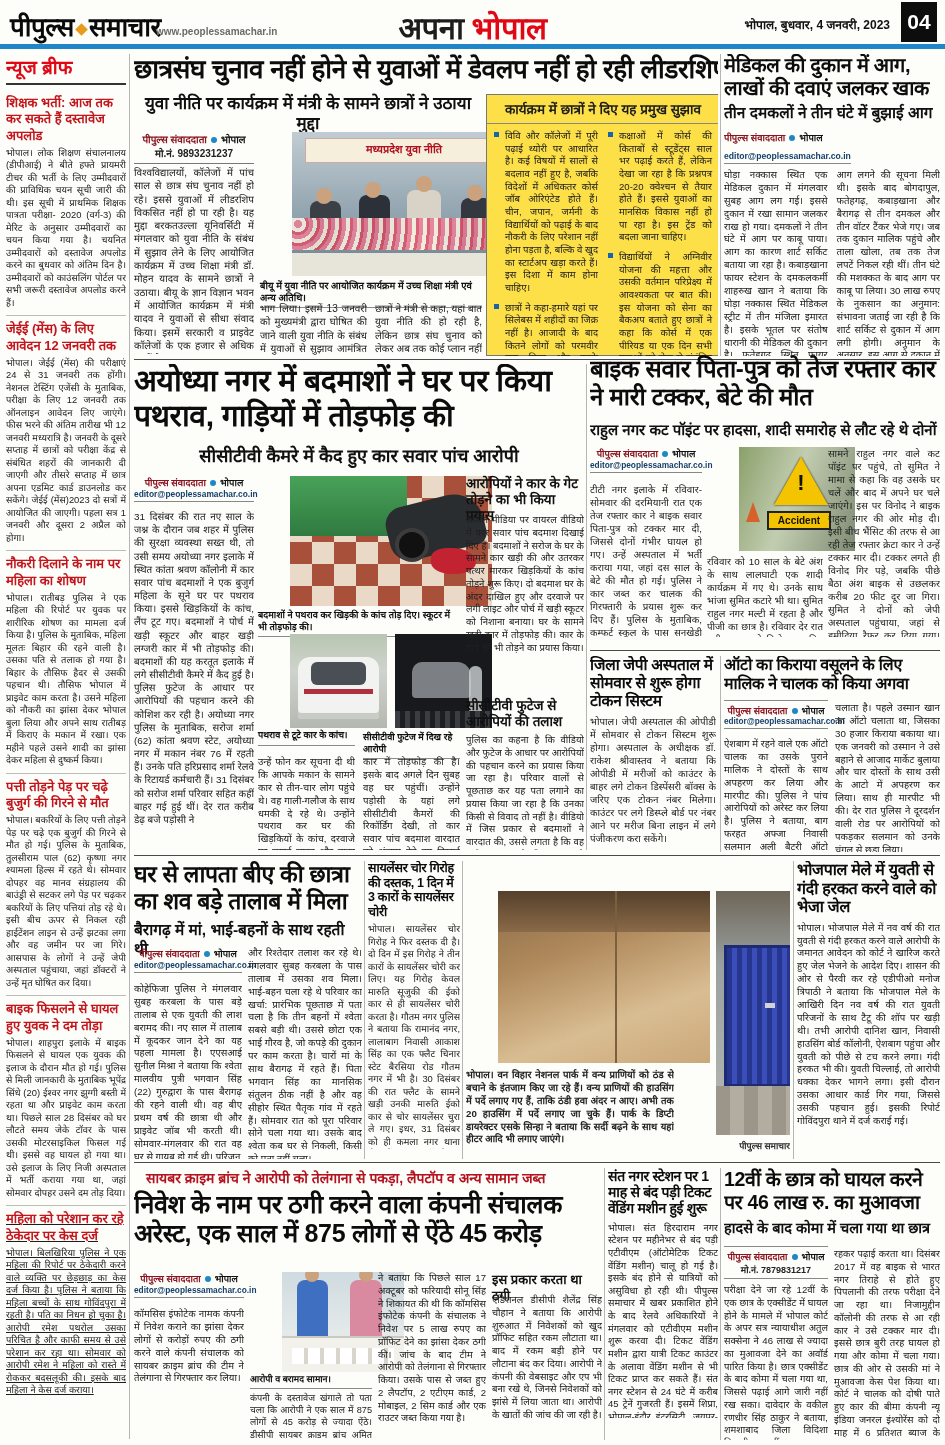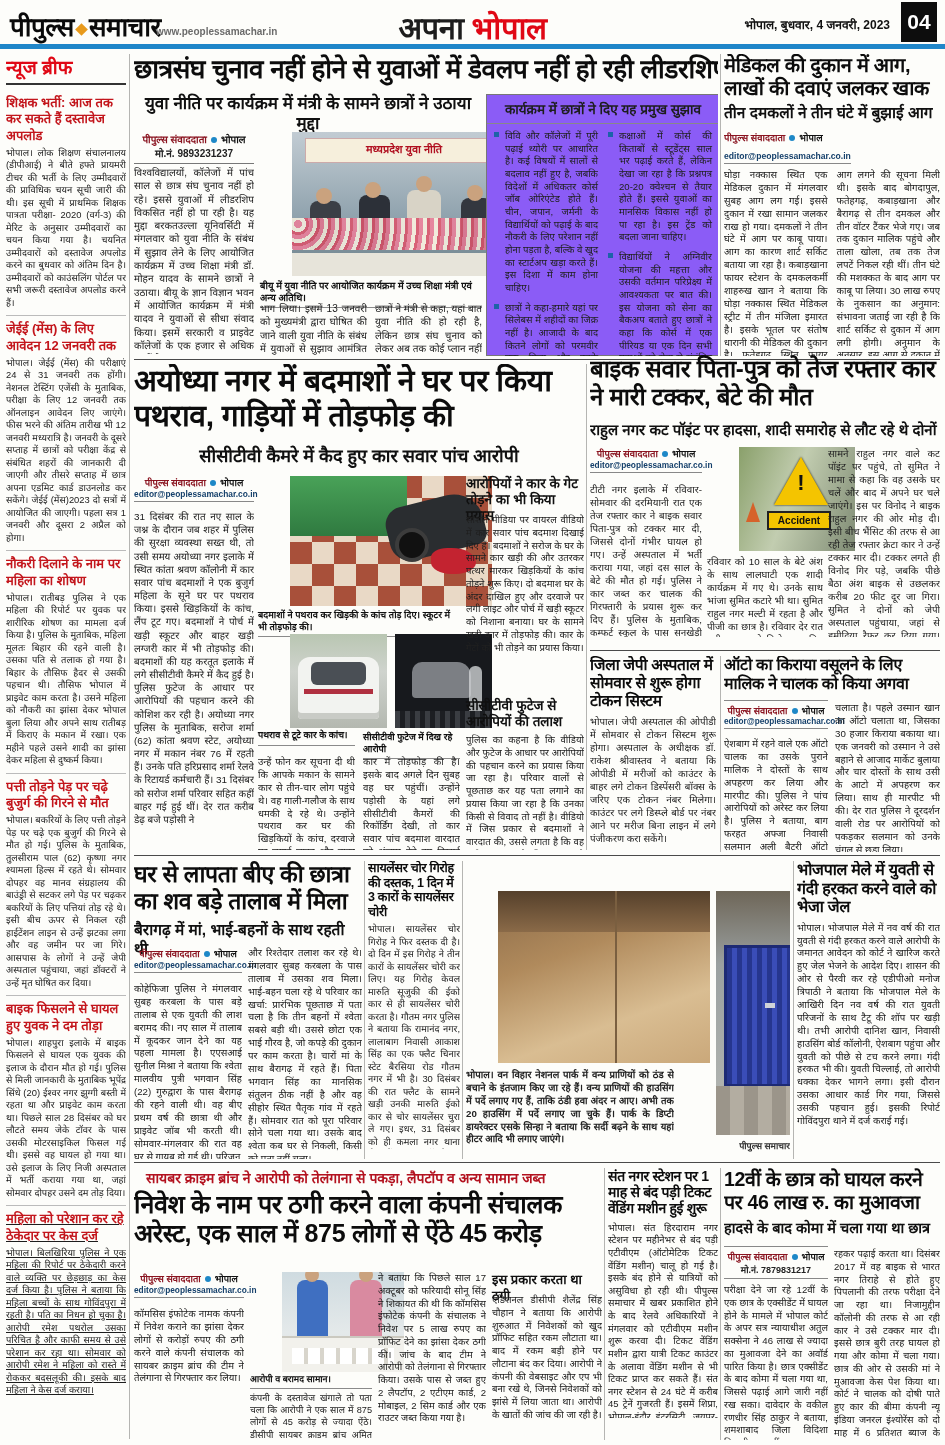--- a/index.html
+++ b/index.html
@@ -24,21 +24,21 @@
   .blue-rule{position:absolute;background:#1f86c9;}
   
   .logo{font-weight:bold;font-size:26px;color:#0a0a0a;letter-spacing:-0.5px;}
   .logo .mark{display:inline-block;width:9px;height:9px;background:#e89a1c;transform:rotate(45deg);margin:0 3px 2px 3px;}
   .url{color:#6b6b6b;font-size:10px;font-weight:bold;}
   .section-title{font-weight:bold;font-size:31px;letter-spacing:-0.5px;}
   .section-title .red{color:#e00815;}
   .dateline{font-weight:bold;font-size:12px;color:#111;}
   .pagebox{background:#0d0d0d;color:#fff;font-weight:bold;font-size:21px;text-align:center;line-height:40px;}
   
-  .sugg{border:1px solid #777;background:#8b5cf6;}
+  .sugg{border:1px solid #777;background:#fde047;}
   .sugg-title{font-weight:bold;font-size:13.5px;text-align:center;border-bottom:1px solid #888;padding:5px 4px;}
   .sugg-list{column-count:2;column-gap:10px;padding:6px 7px;}
   .bullet{break-inside:avoid;margin-bottom:7px;font-size:9.6px;line-height:1.32;text-align:justify;position:relative;padding-left:11px;color:#202020;}
   .bullet .sq{position:absolute;left:0;top:2px;width:5px;height:5px;background:#1c63a8;}
   
   .photo{position:absolute;overflow:hidden;background:#cfcfcb;margin-left:32px;}
   .banner{position:absolute;left:6%;top:4%;width:88%;height:16%;background:#f6efdc;color:#b01020;font-weight:bold;
           text-align:center;font-size:11px;line-height:1.9;border:1px solid #caa;overflow:hidden;white-space:nowrap;}
   .garland{position:absolute;left:0;bottom:18%;width:100%;height:22%;
            background:repeating-radial-gradient(circle at 6px 6px,#e87f9a 0 4px,#f4eede 4px 8px,#d8566d 8px 11px);opacity:.9;}

